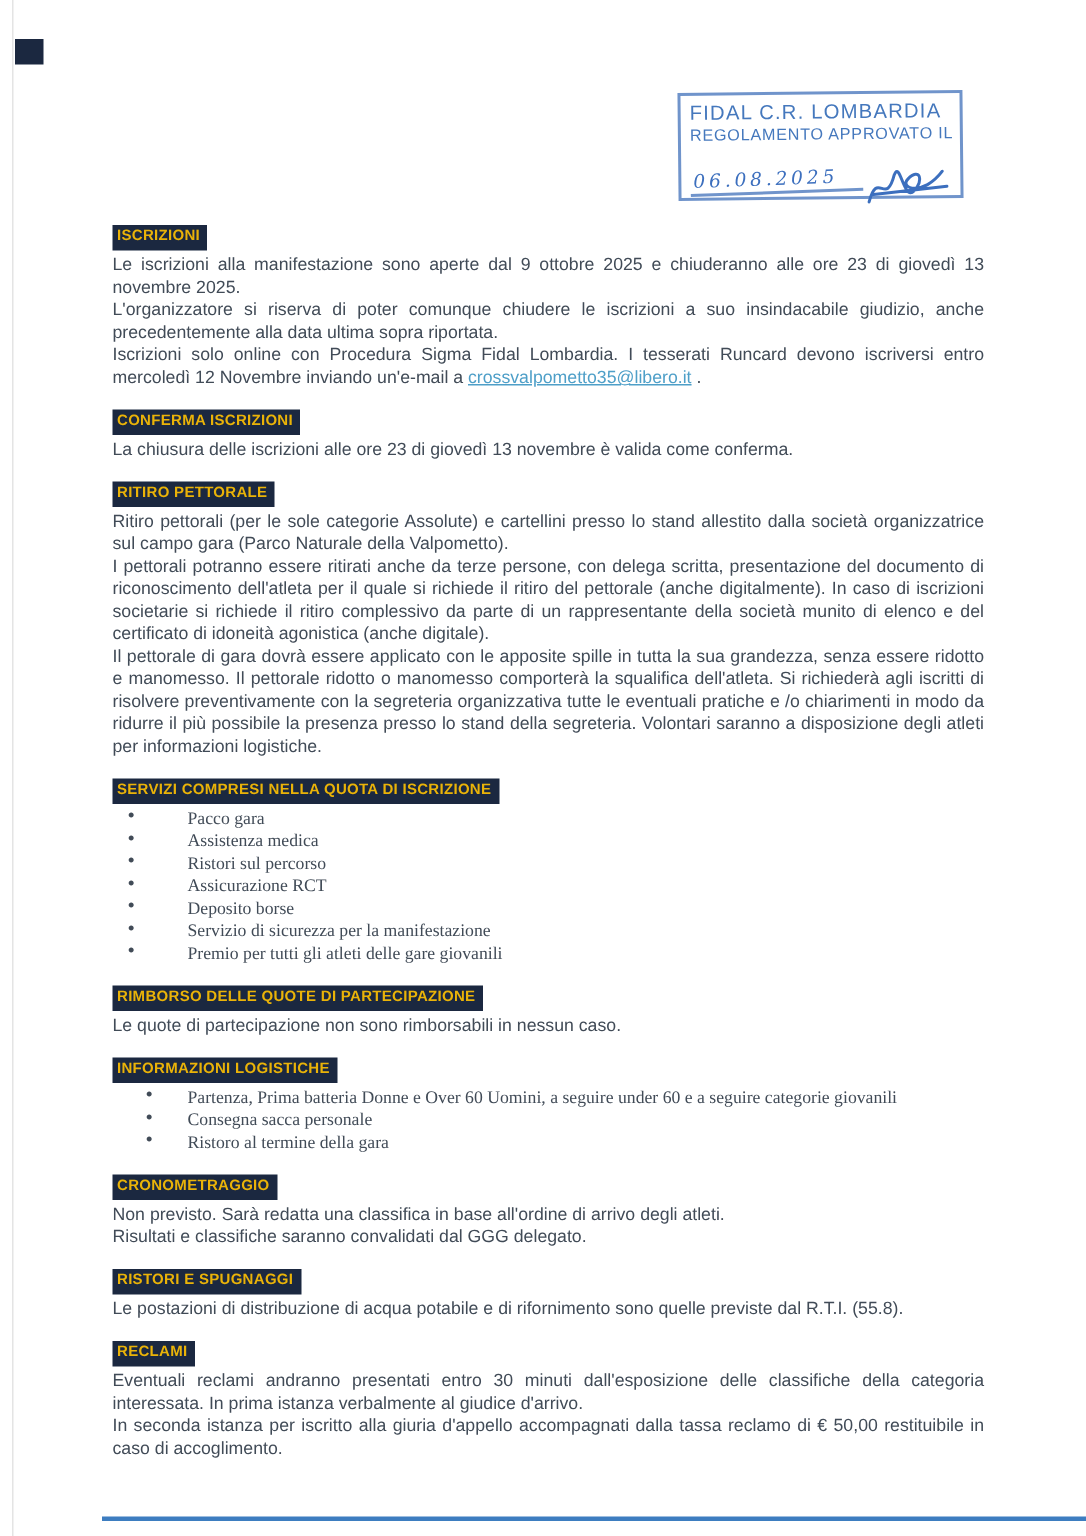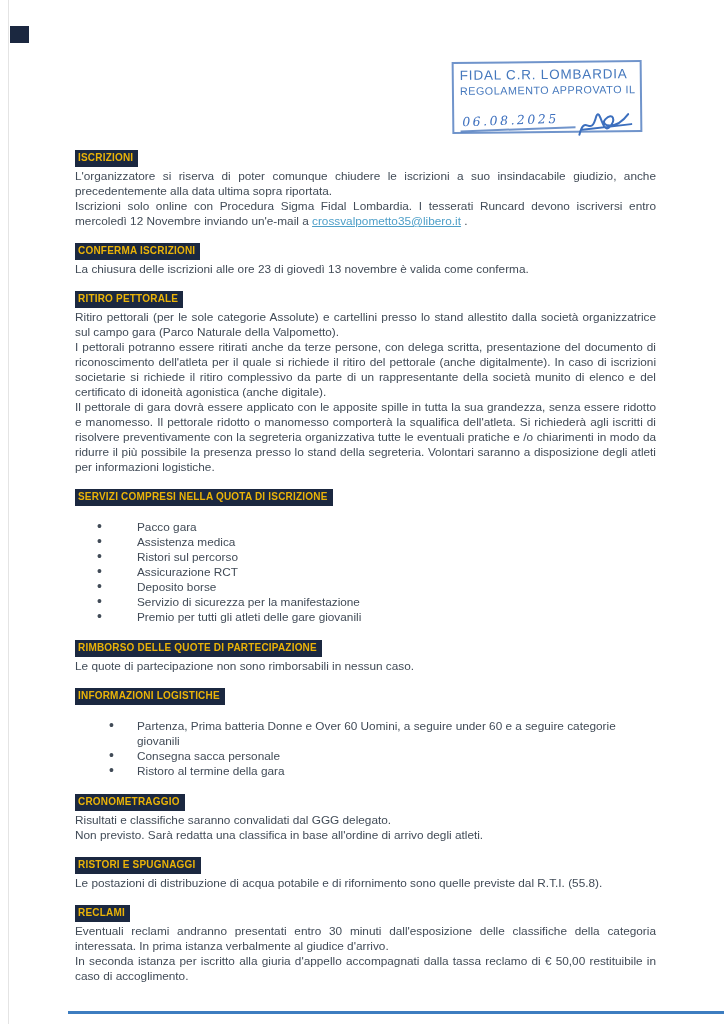--- a/index.html
+++ b/index.html
@@ -22,21 +22,21 @@
               border-bottom:2px solid rgba(64,112,186,0.75);
               padding:0 16px 1px 2px;transform:rotate(-1.5deg);}
   .sig{position:absolute;right:-2px;bottom:-13px;}
 
   
   .content{position:absolute;left:75px;top:147px;width:581px;}
   .section{margin-bottom:11px;}
   .hdr{display:inline-block;background:#1b2840;color:#eab308;font-weight:bold;
        font-size:10px;line-height:14px;padding:1px 5px 2px 3px;letter-spacing:0.2px;margin-bottom:2px;}
   .para{margin:0;font-size:11.8px;line-height:15px;text-align:justify;}
-  ul.bullets{list-style:none;margin:12px;padding:0;font-size:11.8px;line-height:15px;}
+  ul.bullets{list-style:none;margin:0;padding:0;font-size:11.8px;line-height:15px;font-family:Liberation Serif, serif;}
   .bullets li{position:relative;padding-left:50px;}
   .bullets li::before{content:"\2022";position:absolute;left:10px;top:-1px;font-size:14px;color:#414b57;}
   .bullets.indent2 li::before{left:22px;}
   .email{color:#4e9fc8;text-decoration:underline;cursor:pointer;margin-top:20px;}
 </style>
 </head>
 <body>
 
 <div class="edge-line"></div>
 <div class="corner-mark"></div>
@@ -49,20 +49,21 @@
     <svg class="sig" width="58" height="38" viewBox="0 0 58 38">
       <path d="M3 28 C9 6, 14 32, 20 10 C24 0, 26 28, 33 21 C40 14, 37 5, 29 13 C23 19, 39 25, 52 8 M6 23 L55 18" stroke="#3c6fbe" stroke-width="2" fill="none" stroke-linecap="round"></path>
     </svg>
   </div>
 </div>
 
 <div class="content">
 
   <section class="section">
     <span class="hdr">ISCRIZIONI</span>
+    <p class="para">Le iscrizioni alla manifestazione sono aperte dal 9 ottobre 2025 e chiuderanno alle ore 23 di giovedì 13 novembre 2025.</p>
     <p class="para">L'organizzatore si riserva di poter comunque chiudere le iscrizioni a suo insindacabile giudizio, anche precedentemente alla data ultima sopra riportata.</p>
     <p class="para"><span>Iscrizioni solo online con Procedura Sigma Fidal Lombardia. I tesserati Runcard devono iscriversi entro mercoledì 12 Novembre inviando un'e-mail a </span><a class="email" href="#">crossvalpometto35@libero.it</a><span> .</span></p>
   </section>
 
   <section class="section">
     <span class="hdr">CONFERMA ISCRIZIONI</span>
     <p class="para">La chiusura delle iscrizioni alle ore 23 di giovedì 13 novembre è valida come conferma.</p>
   </section>
 
   <section class="section">
@@ -94,22 +95,22 @@
     <span class="hdr">INFORMAZIONI LOGISTICHE</span>
     <ul class="bullets indent2">
       <li>Partenza, Prima batteria Donne e Over 60 Uomini, a seguire under 60 e a seguire categorie giovanili</li>
       <li>Consegna sacca personale</li>
       <li>Ristoro al termine della gara</li>
     </ul>
   </section>
 
   <section class="section">
     <span class="hdr">CRONOMETRAGGIO</span>
+    <p class="para">Non previsto. Sarà redatta una classifica in base all'ordine di arrivo degli atleti.</p>
     <p class="para">Risultati e classifiche saranno convalidati dal GGG delegato.</p>
-    <p class="para">Non previsto. Sarà redatta una classifica in base all'ordine di arrivo degli atleti.</p>
   </section>
 
   <section class="section">
     <span class="hdr">RISTORI E SPUGNAGGI</span>
     <p class="para">Le postazioni di distribuzione di acqua potabile e di rifornimento sono quelle previste dal R.T.I. (55.8).</p>
   </section>
 
   <section class="section">
     <span class="hdr">RECLAMI</span>
     <p class="para">Eventuali reclami andranno presentati entro 30 minuti dall'esposizione delle classifiche della categoria interessata. In prima istanza verbalmente al giudice d'arrivo.</p>

